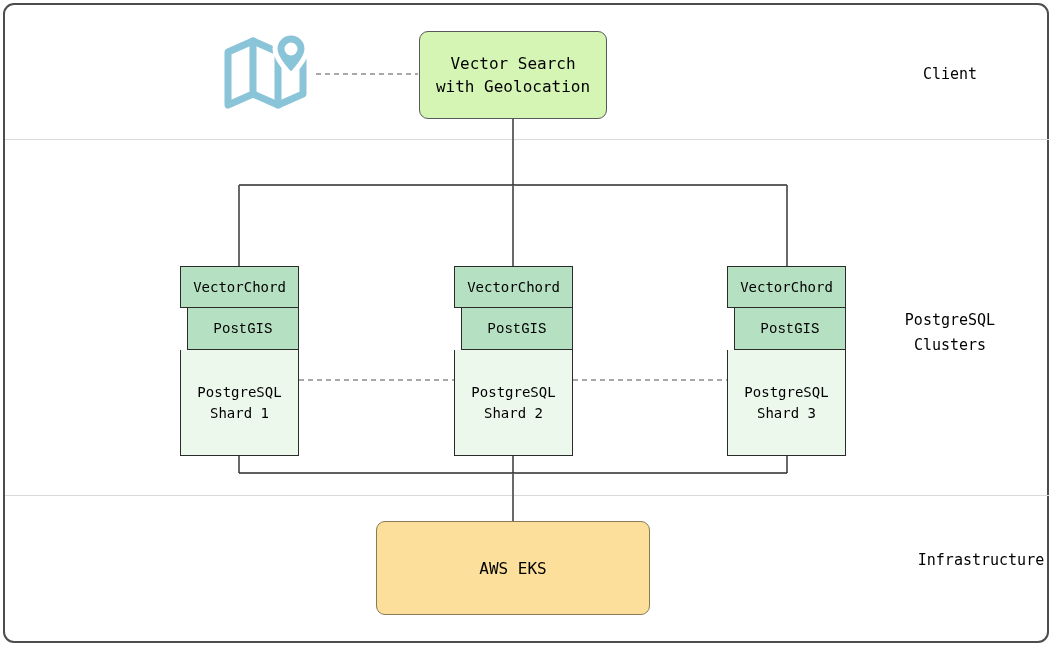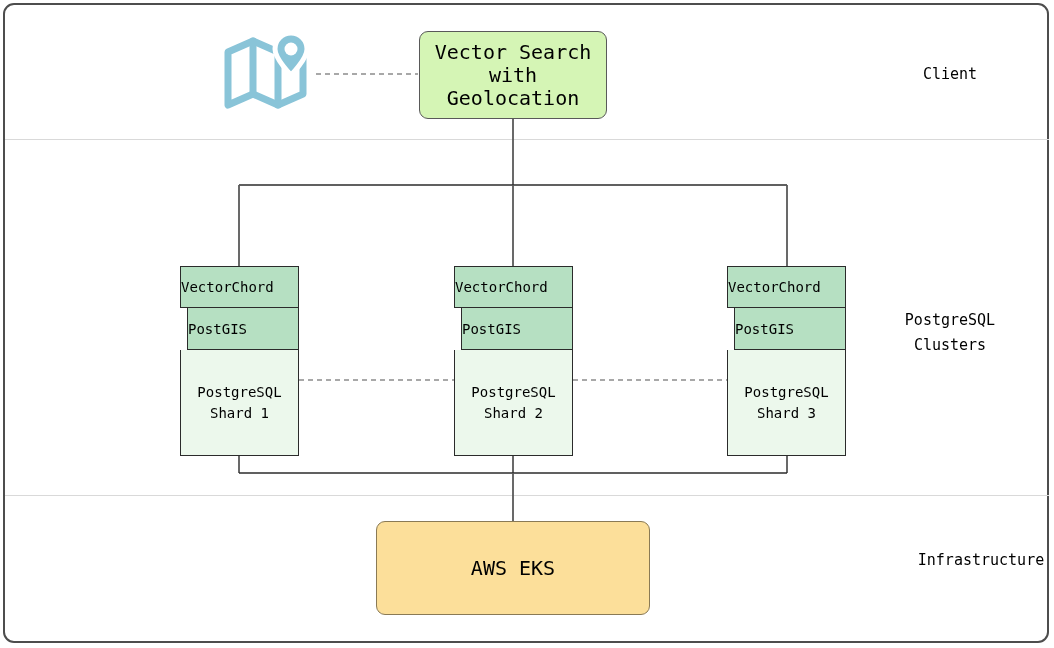--- a/index.html
+++ b/index.html
@@ -91,21 +91,21 @@
 
   .rounded-node {
     position: absolute;
     box-sizing: border-box;
     border: 1.6px solid #595959;
     border-radius: 9px;
     display: flex;
     align-items: center;
     justify-content: center;
     text-align: center;
-    font-size: 20px;
+    font-size: 16px;
     line-height: 23px;
     color: #000000;
     white-space: pre-line;
   }
 
   #node-vector-search {
     left: 419px;
     top: 31px;
     width: 188px;
     height: 88px;
@@ -133,33 +133,34 @@
   #shard-2 { left: 454px; }
   #shard-3 { left: 727px; }
 
   .shard-band {
     box-sizing: border-box;
     border: 1.5px solid #2b2b2b;
     background: #b6e0c2;
     height: 42px;
     display: flex;
     align-items: center;
-    justify-content: flex-start;
+    justify-content: center;
     font-size: 14px;
     color: #000000;
     white-space: nowrap;
   }
   .shard-band.vectorchord {
     width: 119px;
     margin-left: 0;
   }
   .shard-band.postgis {
     width: 112px;
     margin-left: 7px;
     border-top: none;
+    font-family: Liberation Mono, monospace;
   }
   .shard-body {
     box-sizing: border-box;
     width: 119px;
     height: 106px;
     border: 1.5px solid #2b2b2b;
     border-top: none;
     background: #ecf8ec;
     display: flex;
     align-items: center;

